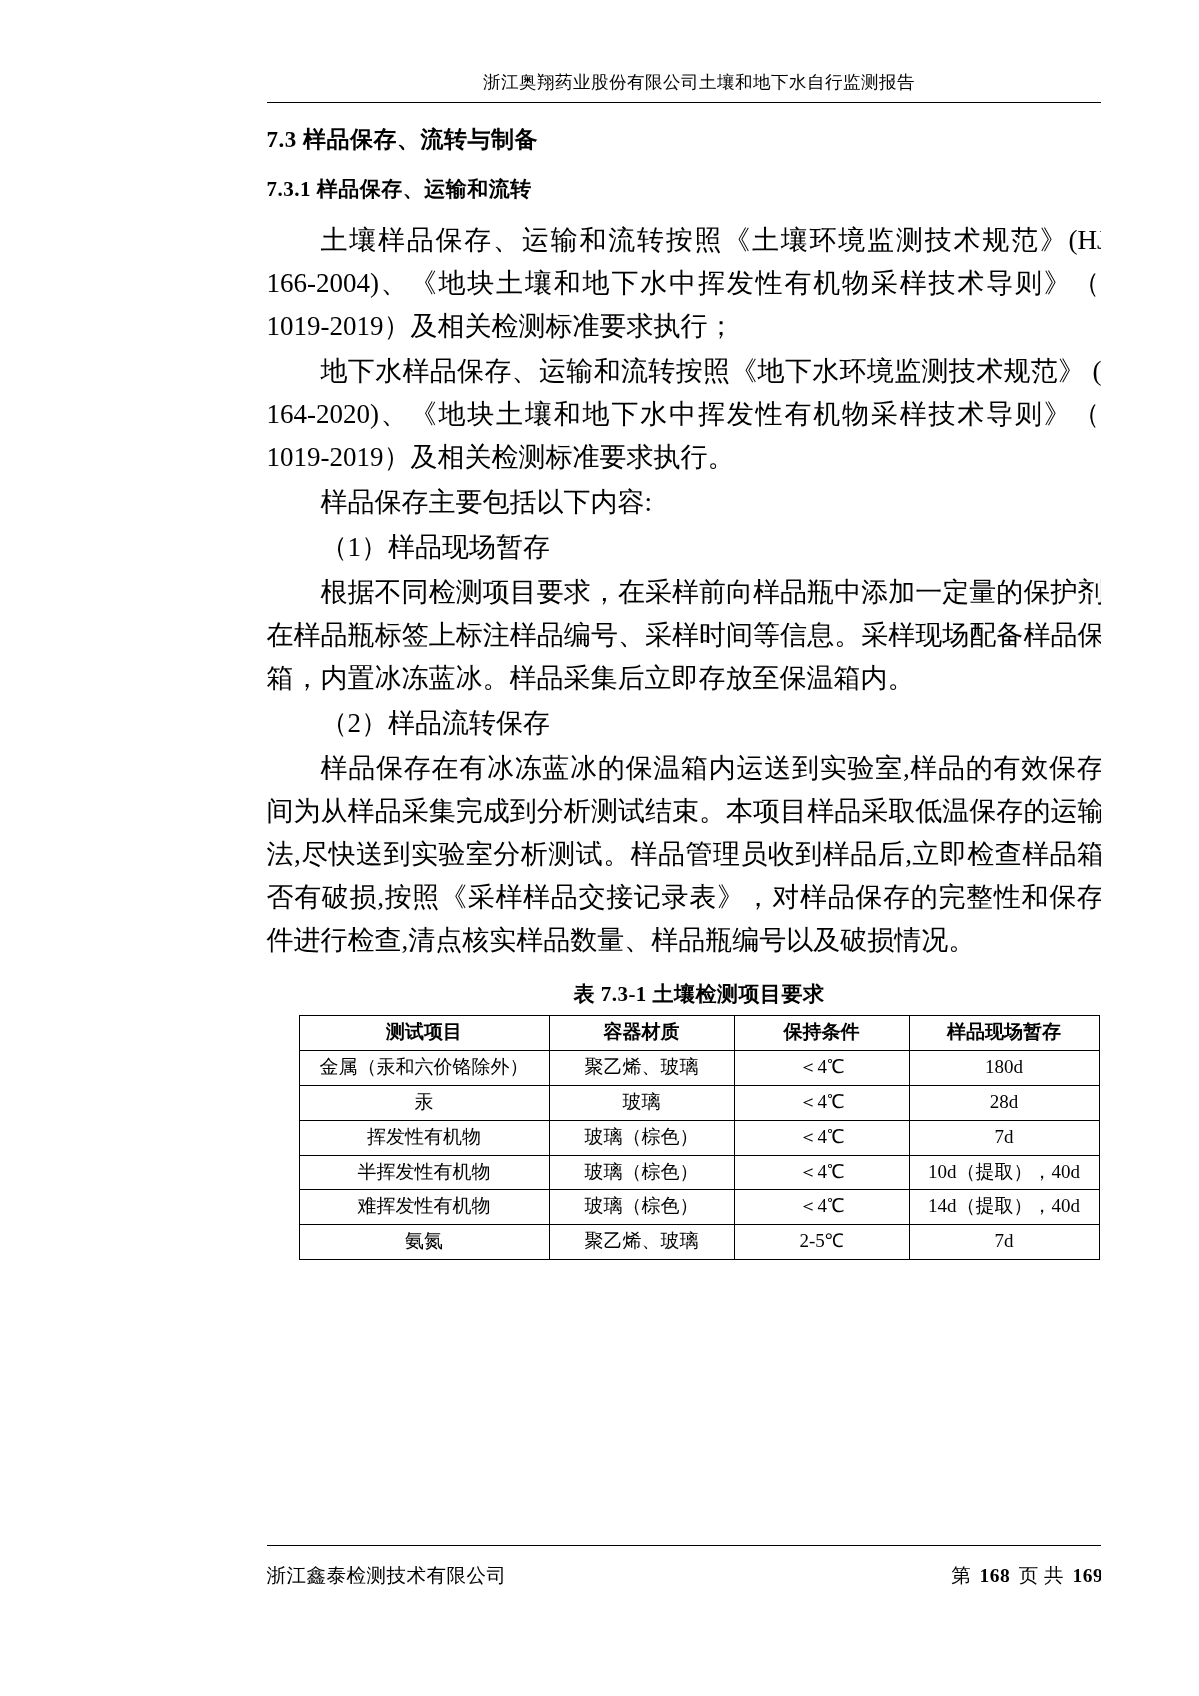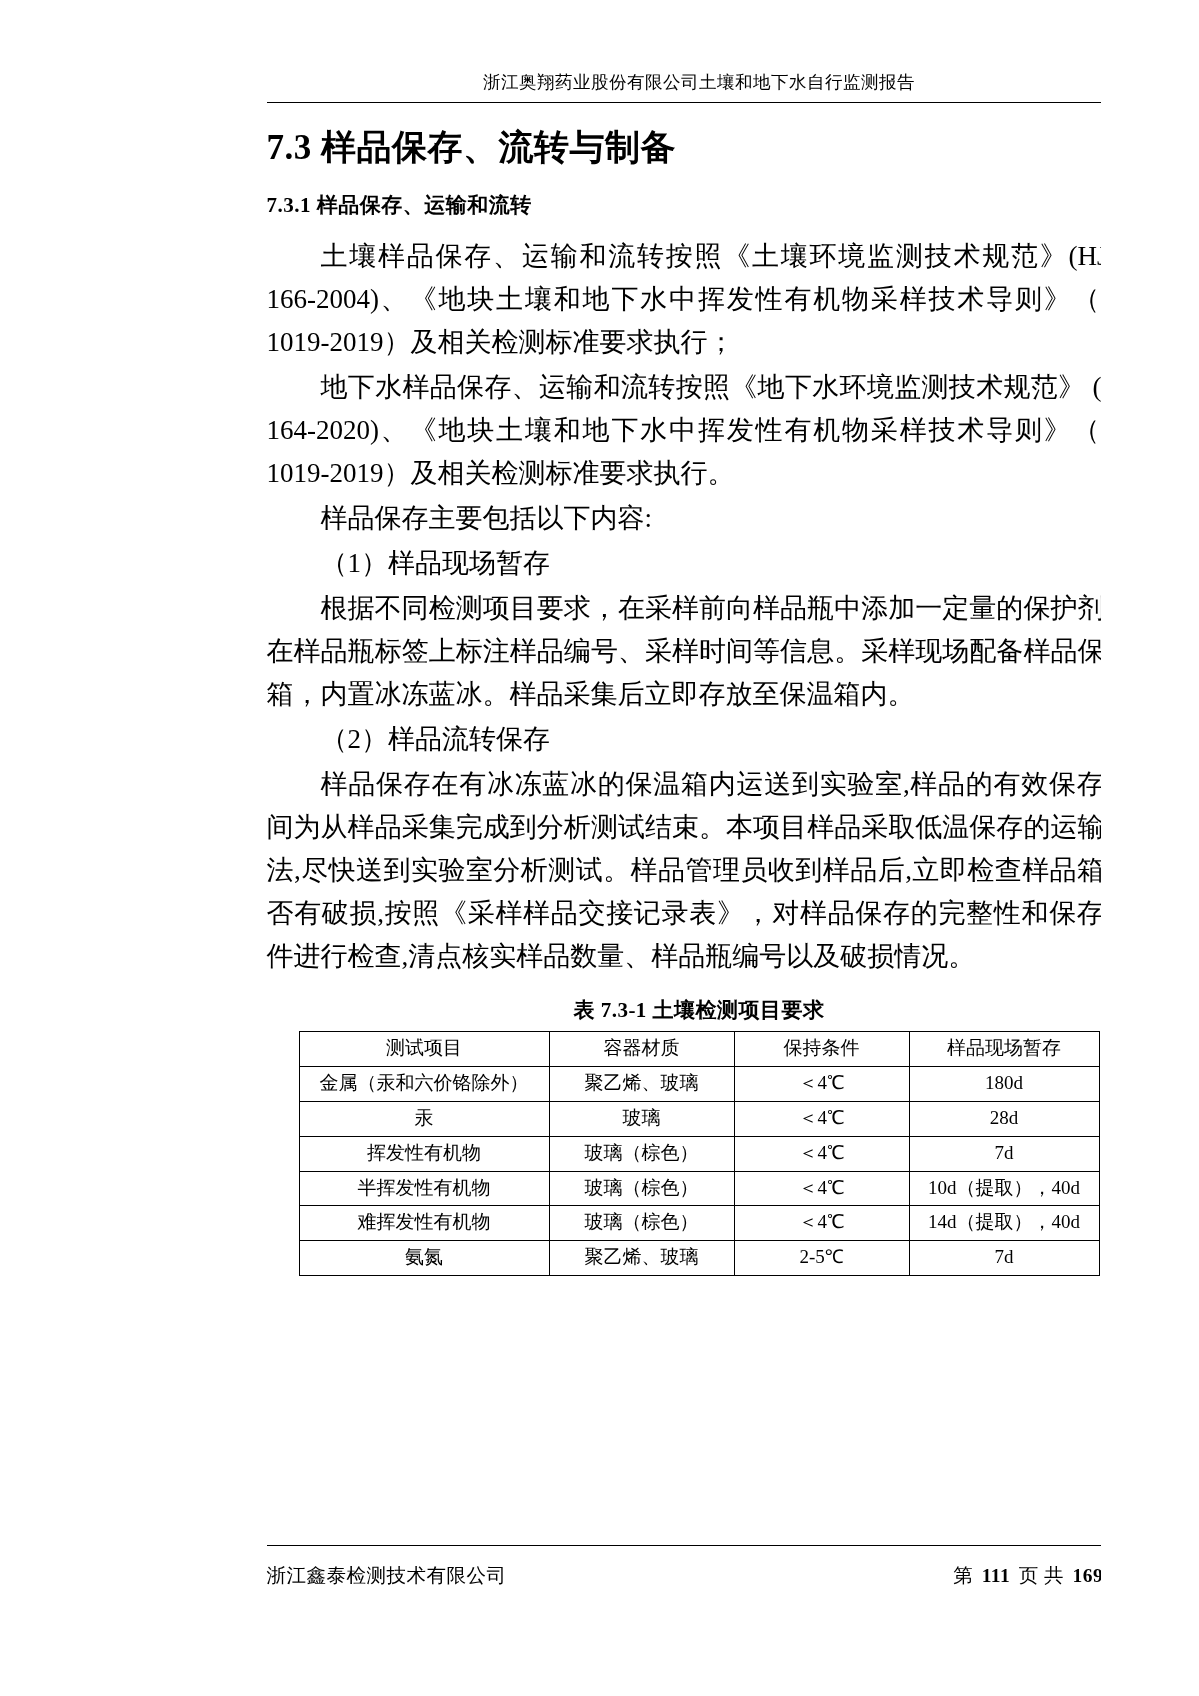--- a/index.html
+++ b/index.html
@@ -38,21 +38,21 @@
     font-size: 17.5px;
     letter-spacing: 0.5px;
     color: #000;
   }
   .doc-header .header-rule {
     margin-top: 8px;
     border-bottom: 1.6px solid #000;
   }
   
   .h2 {
-    font-size: 35px;
+    font-size: 23px;
     font-weight: bold;
     letter-spacing: 0.5px;
     margin: 0;
     padding: 0;
   }
   .h3 {
     font-size: 21px;
     font-weight: bold;
     letter-spacing: 0.5px;
     margin: 0;
@@ -84,21 +84,21 @@
   }
   table.req td, table.req th {
     border: 1.3px solid #000;
     font-size: 19px;
     text-align: center;
     padding: 6px 2px 7px 2px;
     line-height: 1.1;
     font-weight: normal;
   }
   table.req thead th {
-    font-weight: normal;
+    font-weight: bold;
   }
   col.c1 { width: 250px; }
   col.c2 { width: 185px; }
   col.c3 { width: 175px; }
   col.c4 { width: 190px; }
   
   .doc-footer {
     position: absolute;
     left: 168px;
     top: 1545px;
@@ -213,21 +213,21 @@
     </table>
 
   </div>
 
   <div class="doc-footer">
     <div class="footer-rule"></div>
     <div class="footer-row">
       <div class="footer-left">浙江鑫泰检测技术有限公司</div>
       <div class="footer-right">
         <span>第</span>
-        <span class="pnum">111</span>
+        <span class="pnum">168</span>
         <span>页 共</span>
         <span class="pnum">169</span>
         <span>页</span>
       </div>
     </div>
   </div>
 
 </div>
 
 </body></html>

